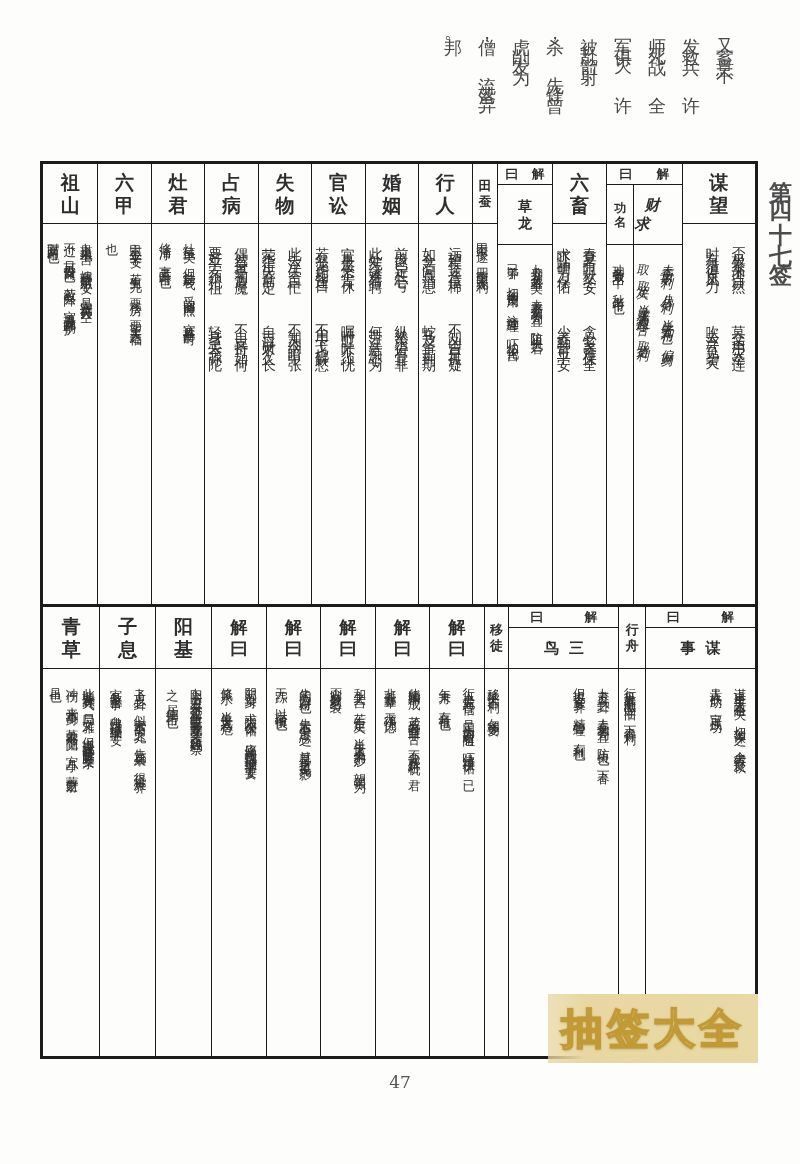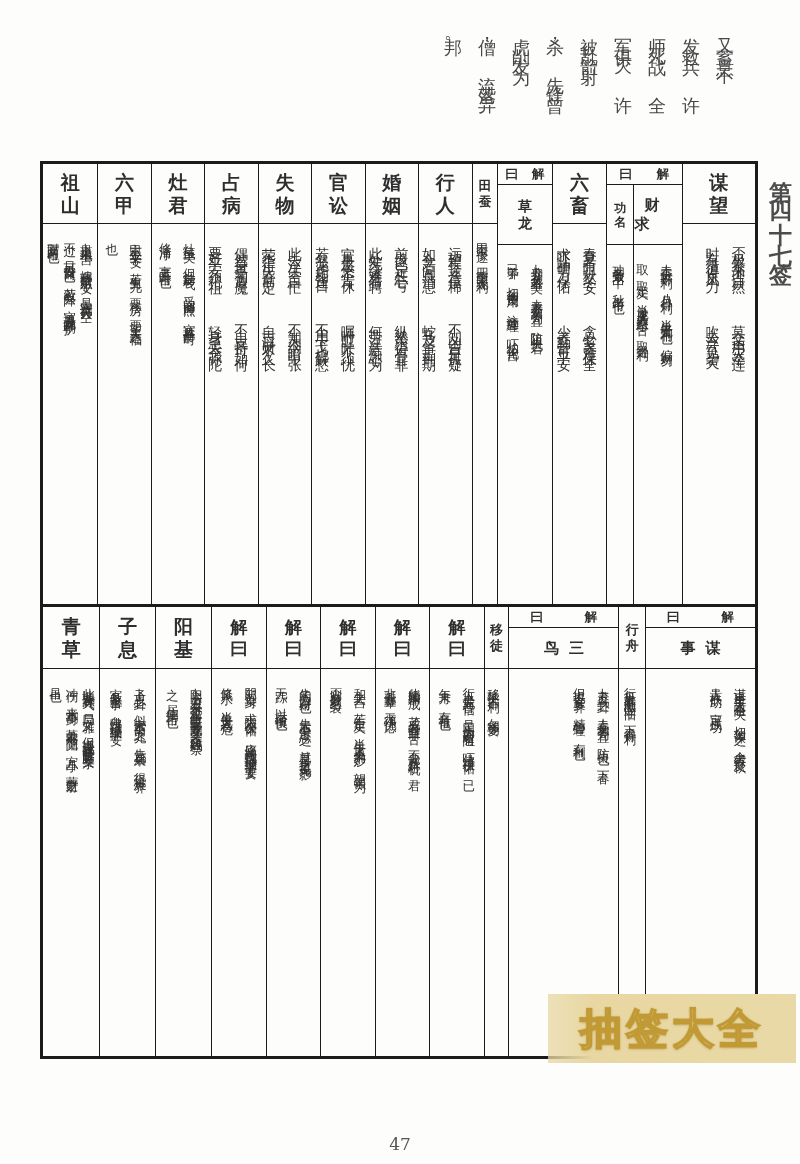--- a/index.html
+++ b/index.html
@@ -40,24 +40,24 @@
   .t-grouprow .t-head div{ font-size:14px; line-height:17px; }
   .t-grouprow .t-head.narrow div{ font-size:12px; line-height:14px; }
 
   .t-body{ flex:1; writing-mode:vertical-rl; padding:9px 3px 4px 3px; overflow:hidden; }
   .t-line{ font-size:12.5px; letter-spacing:2.5px; line-height:24px; }
   .t-body.poem .t-line{ font-size:14px; letter-spacing:5.5px; line-height:26px; }
   .t-body.poem{ padding-top:12px; }
   .t-body.dense .t-line{ line-height:16.5px; letter-spacing:2px; }
 
   
-  .page-number{ position:absolute; top:1134px; left:0; width:100%; text-align:center; font-size:17px; color:#555; }
-
-  
-  .watermark{ position:absolute; left:548px; top:994px; width:248px; height:69px; display:flex; align-items:center; justify-content:center; background:linear-gradient(90deg, rgba(232,215,162,0.75), #e8d7a2 18%, #e9d9a6); }
+  .page-number{ position:absolute; top:1072px; left:0; width:100%; text-align:center; font-size:17px; color:#555; }
+
+  
+  .watermark{ position:absolute; left:548px; top:994px; width:210px; height:69px; display:flex; align-items:center; justify-content:center; background:linear-gradient(90deg, rgba(232,215,162,0.75), #e8d7a2 18%, #e9d9a6); }
   .watermark span{ font-size:42px; font-weight:700; letter-spacing:4px; color:#f3e8bd; -webkit-text-stroke:1.6px #c29a35; text-shadow:0 0 2px #b8912e, 0 1px 3px rgba(150,110,25,.55); white-space:nowrap; }
 </style>
 </head>
 <body>
 
 <div class="page">
 
   <div class="passage" id="passage">
       <div>又蓄意不</div>
       <div>发救兵。许</div>
@@ -84,21 +84,21 @@
               <div class="t-line">否极泰来理自然　　莫交运用灾牵连</div>
               <div class="t-line">时有借得东风力　　吹去浮云见碧天</div>
             </div>
           </div>
           <div class="t-group" style="flex: 78 78 0px;">
             <div class="t-strip">
               <span>解</span>
               <span>曰</span>
             </div>
             <div class="t-grouprow">
-              <div class="t-col" style="flex: 50 50 0px;">
+              <div class="t-col" style="flex: 50 50 0px; font-style: italic;">
                 <div class="t-head h-label">财求</div>
                 <div class="t-body">
                   <div class="t-line">上春正财不利　八月得利　肖牛者无利也　偏财勿</div>
                   <div class="t-line">取　取定失　肖龙虎之人要忍口舌　取之得利</div>
                 </div>
               </div>
               <div class="t-col" style="flex: 28 28 0px;">
                 <div class="t-head narrow">
                   <div>功</div>
                   <div>名</div>

